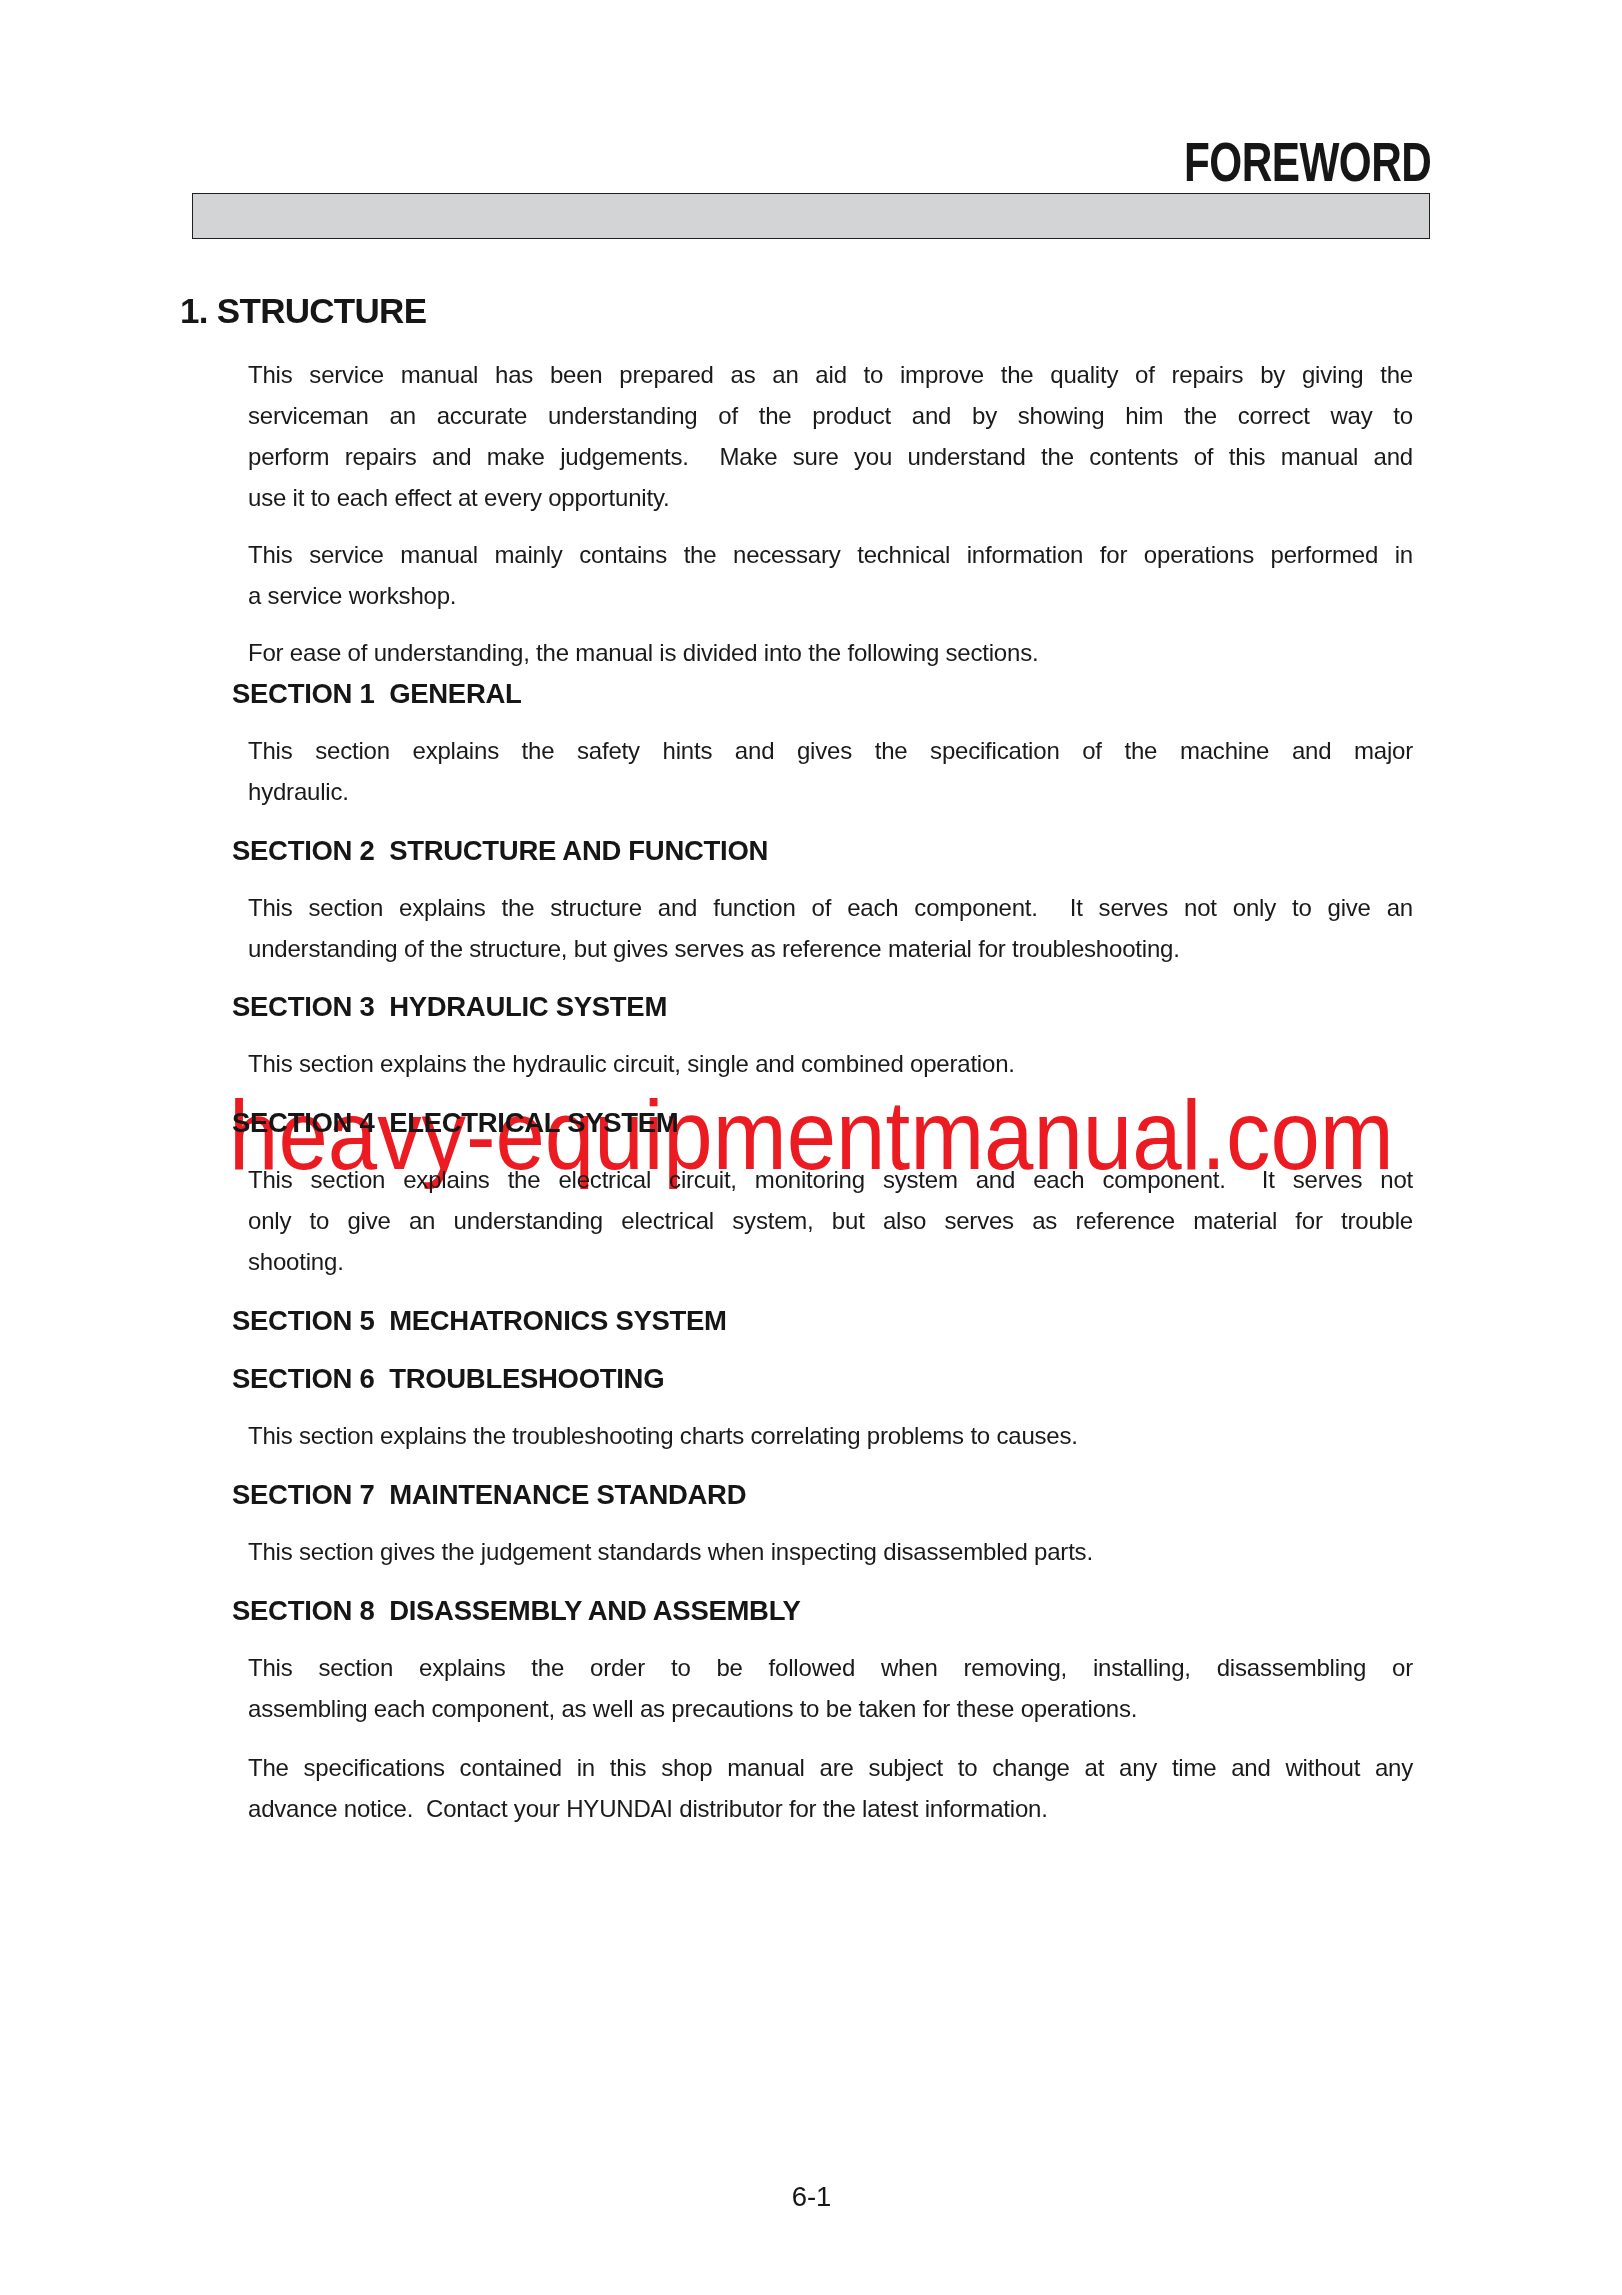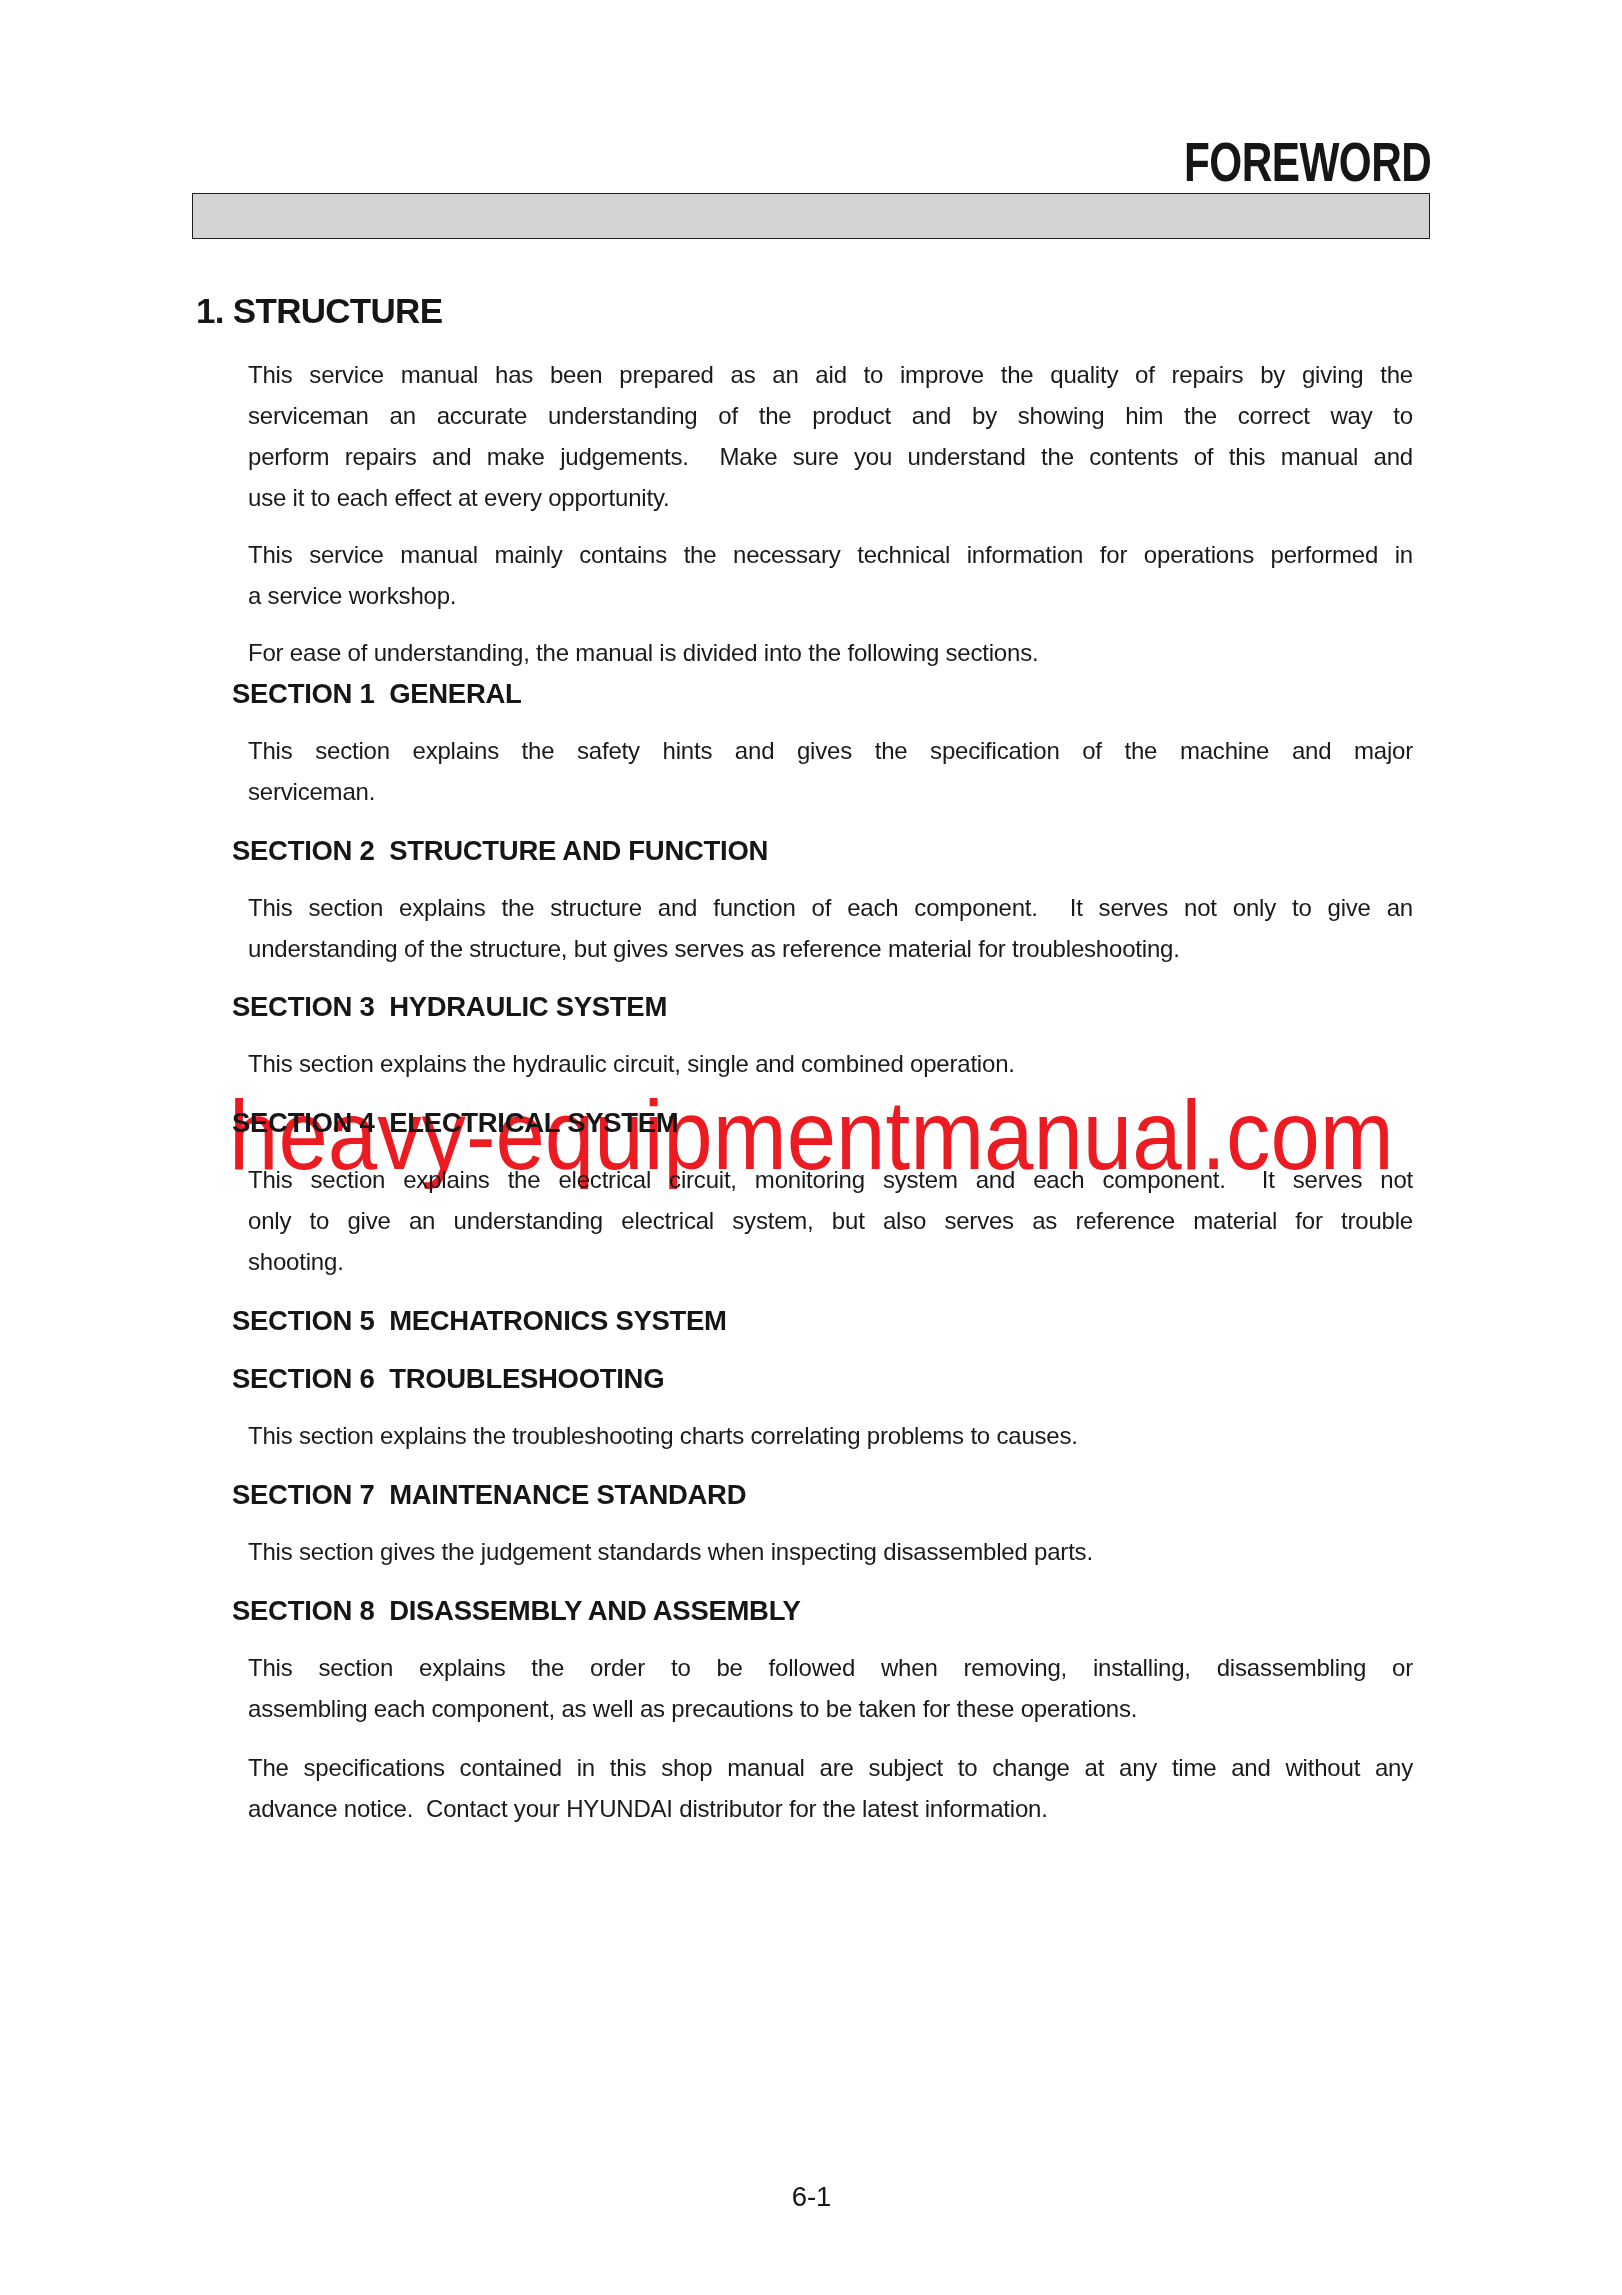--- a/index.html
+++ b/index.html
@@ -25,21 +25,21 @@
   .header-bar{
     position:absolute;
     left:192px;top:193px;
     width:1236px;height:44px;
     background:#d3d4d6;
     border:1.3px solid #1f1f1f;
   }
   
   .h1{
     position:absolute;
-    left:196px;top:290px;
+    left:180px;top:290px;
     font-size:35px;font-weight:700;line-height:41px;
     letter-spacing:-0.7px;
     white-space:nowrap;
     color:#161616;
   }
   
   .intro{
     position:absolute;
     left:232px;top:338px;
     width:1197px;
@@ -114,21 +114,21 @@
       <div class="para">
         <div class="line last">For ease of understanding, the manual is divided into the following sections.</div>
       </div>
     </div>
 
   <div class="sections">
       <section class="sec">
         <div class="sec-title">SECTION 1&nbsp; GENERAL</div>
         <div class="para">
           <div class="line">This section explains the safety hints and gives the specification of the machine and major</div>
-          <div class="line last">serviceman.</div>
+          <div class="line last">hydraulic.</div>
         </div>
       </section>
       <section class="sec">
         <div class="sec-title">SECTION 2&nbsp; STRUCTURE AND FUNCTION</div>
         <div class="para">
           <div class="line">This section explains the structure and function of each component.&nbsp; It serves not only to give an</div>
           <div class="line last">understanding of the structure, but gives serves as reference material for troubleshooting.</div>
         </div>
       </section>
       <section class="sec">

